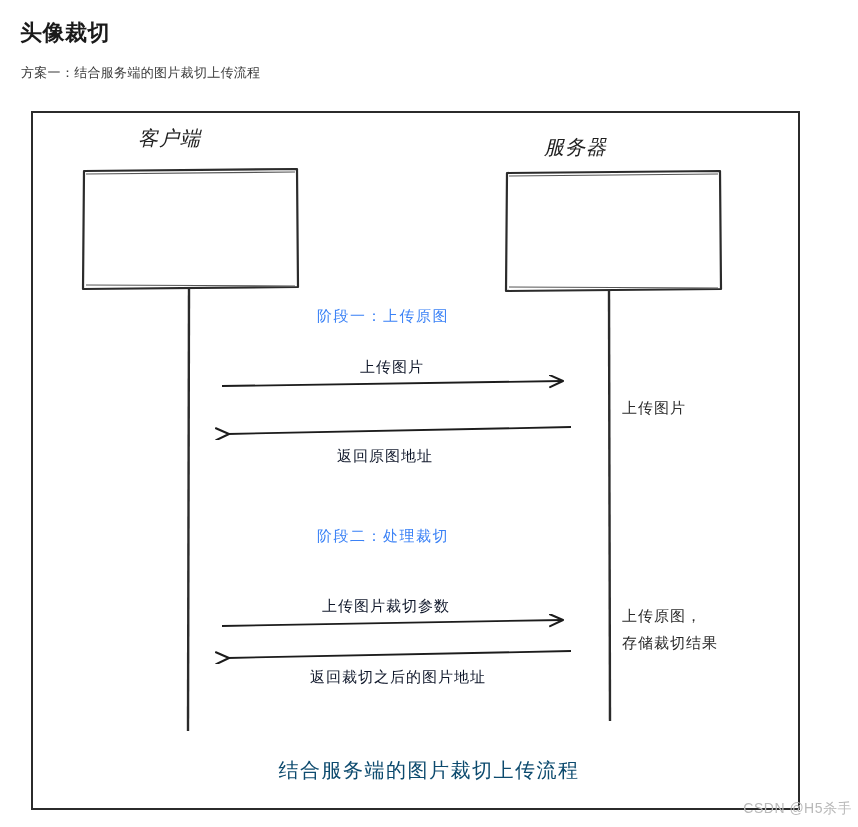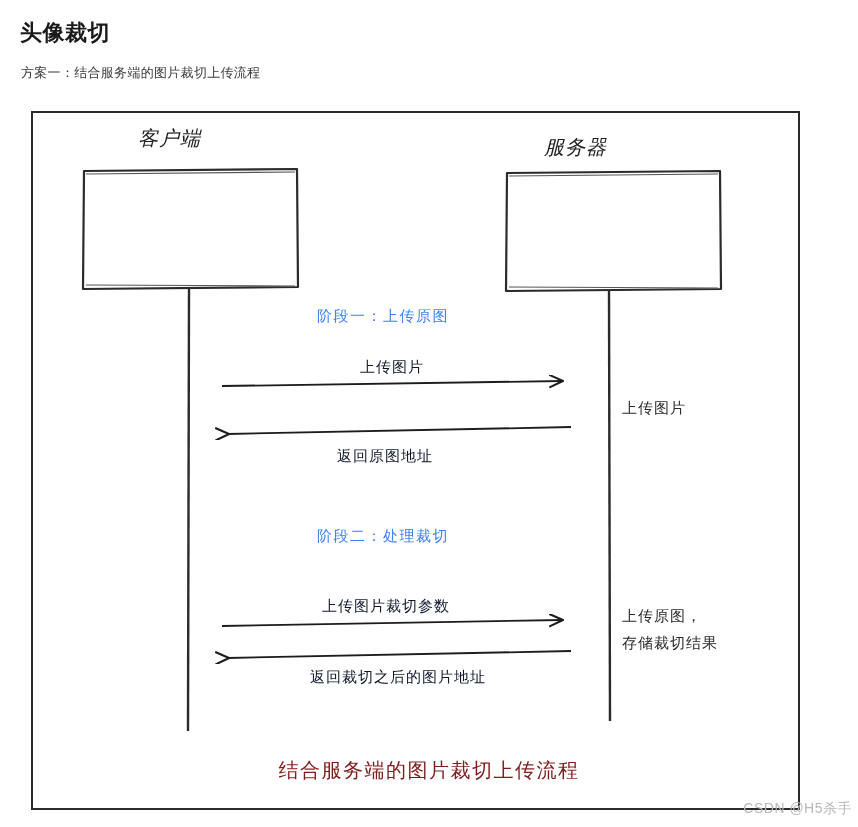--- a/index.html
+++ b/index.html
@@ -102,21 +102,21 @@
   #note-store-image { left: 622px; top: 394px; }
   #note-process-crop{ left: 622px; top: 602px; }
 
   #diagram-caption {
     position: absolute;
     left: 0;
     top: 757px;
     width: 858px;
     text-align: center;
     font-size: 20px;
-    color: #7f1d1d;
+    color: #0c4a6e;
     letter-spacing: 1.5px;
   }
 
   #watermark {
     position: absolute;
     right: 6px;
     top: 800px;
     font-size: 14px;
     color: #b9b9b9;
     letter-spacing: 0.5px;

